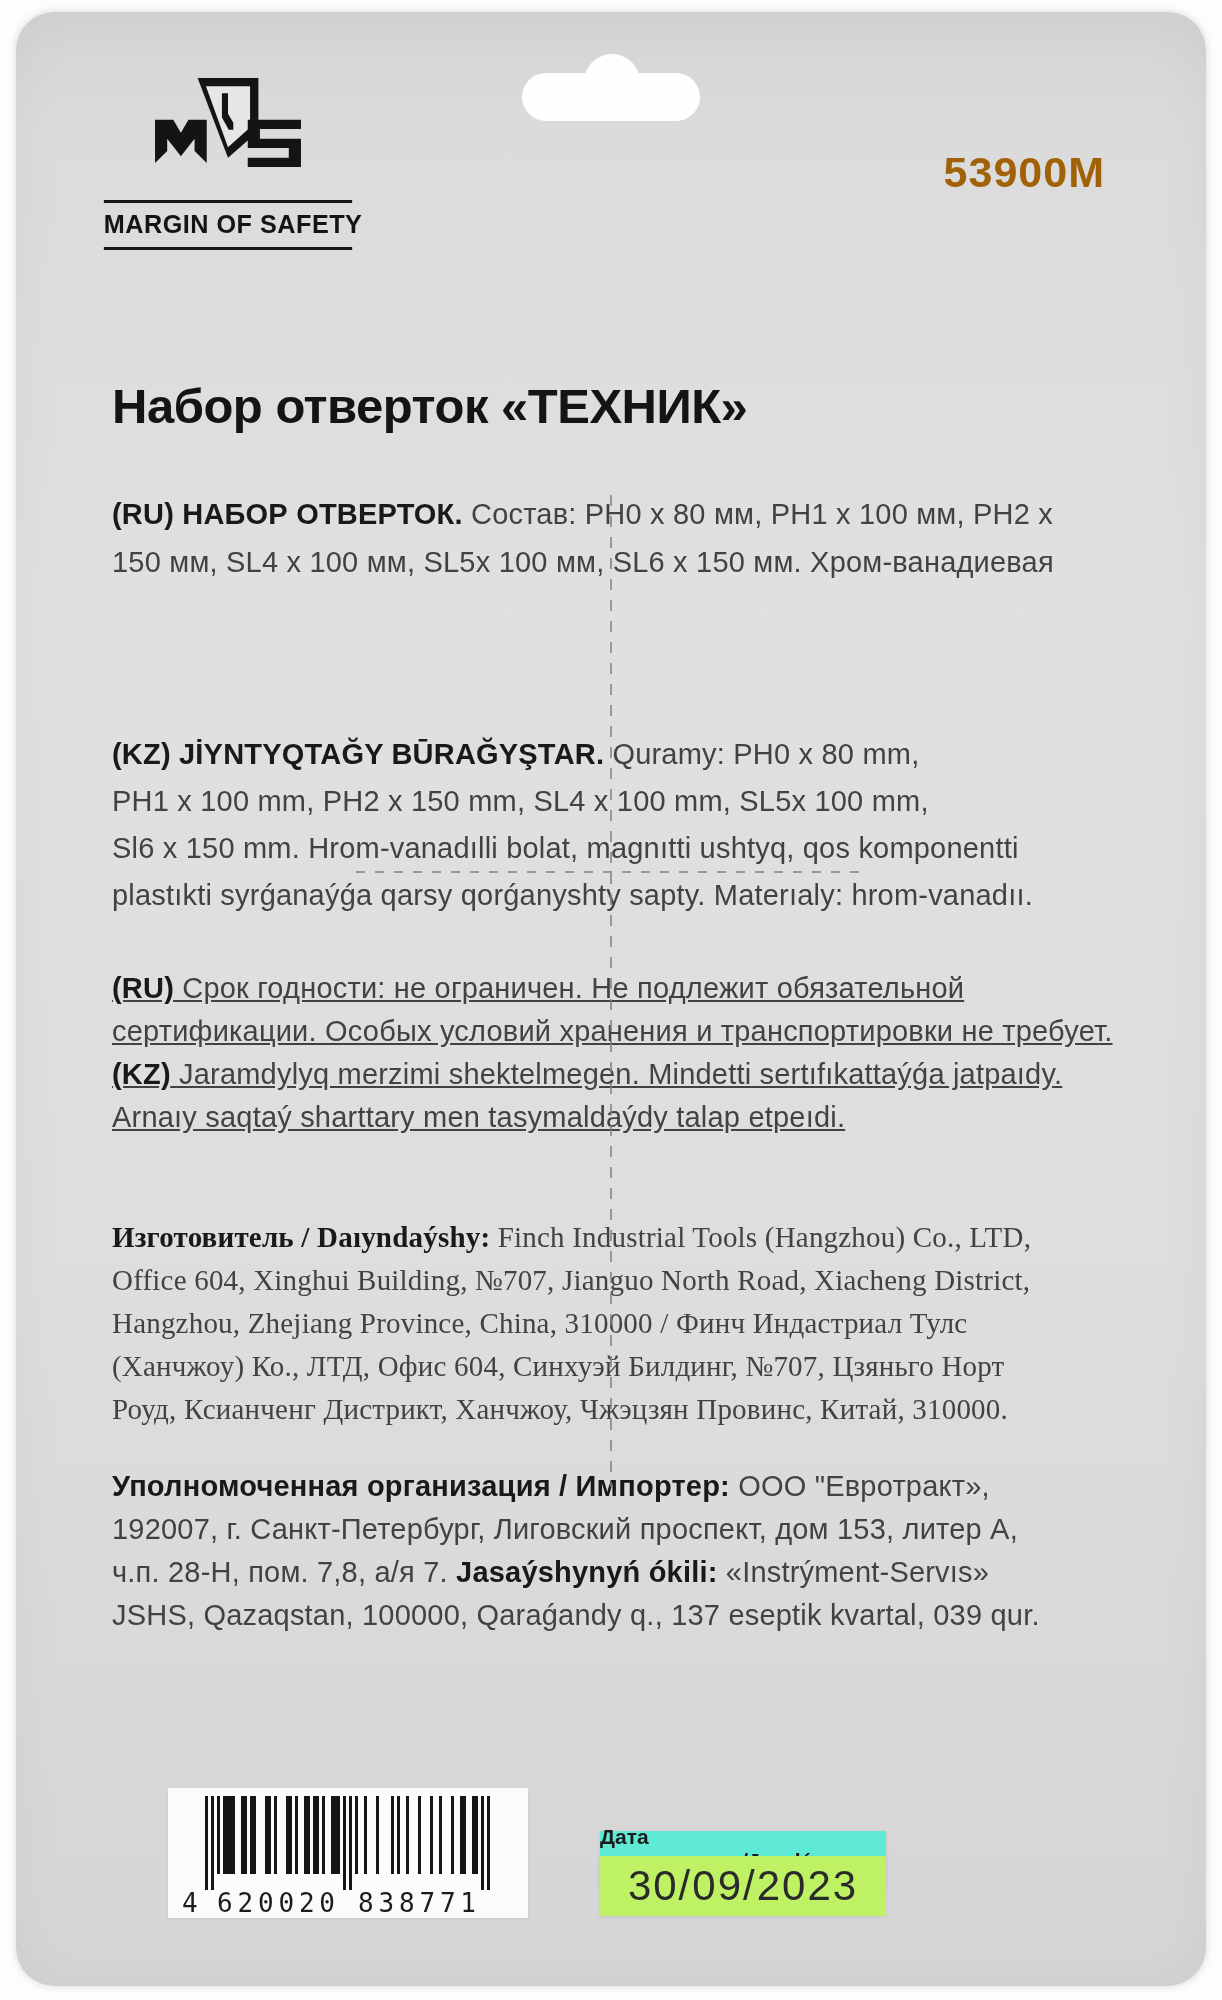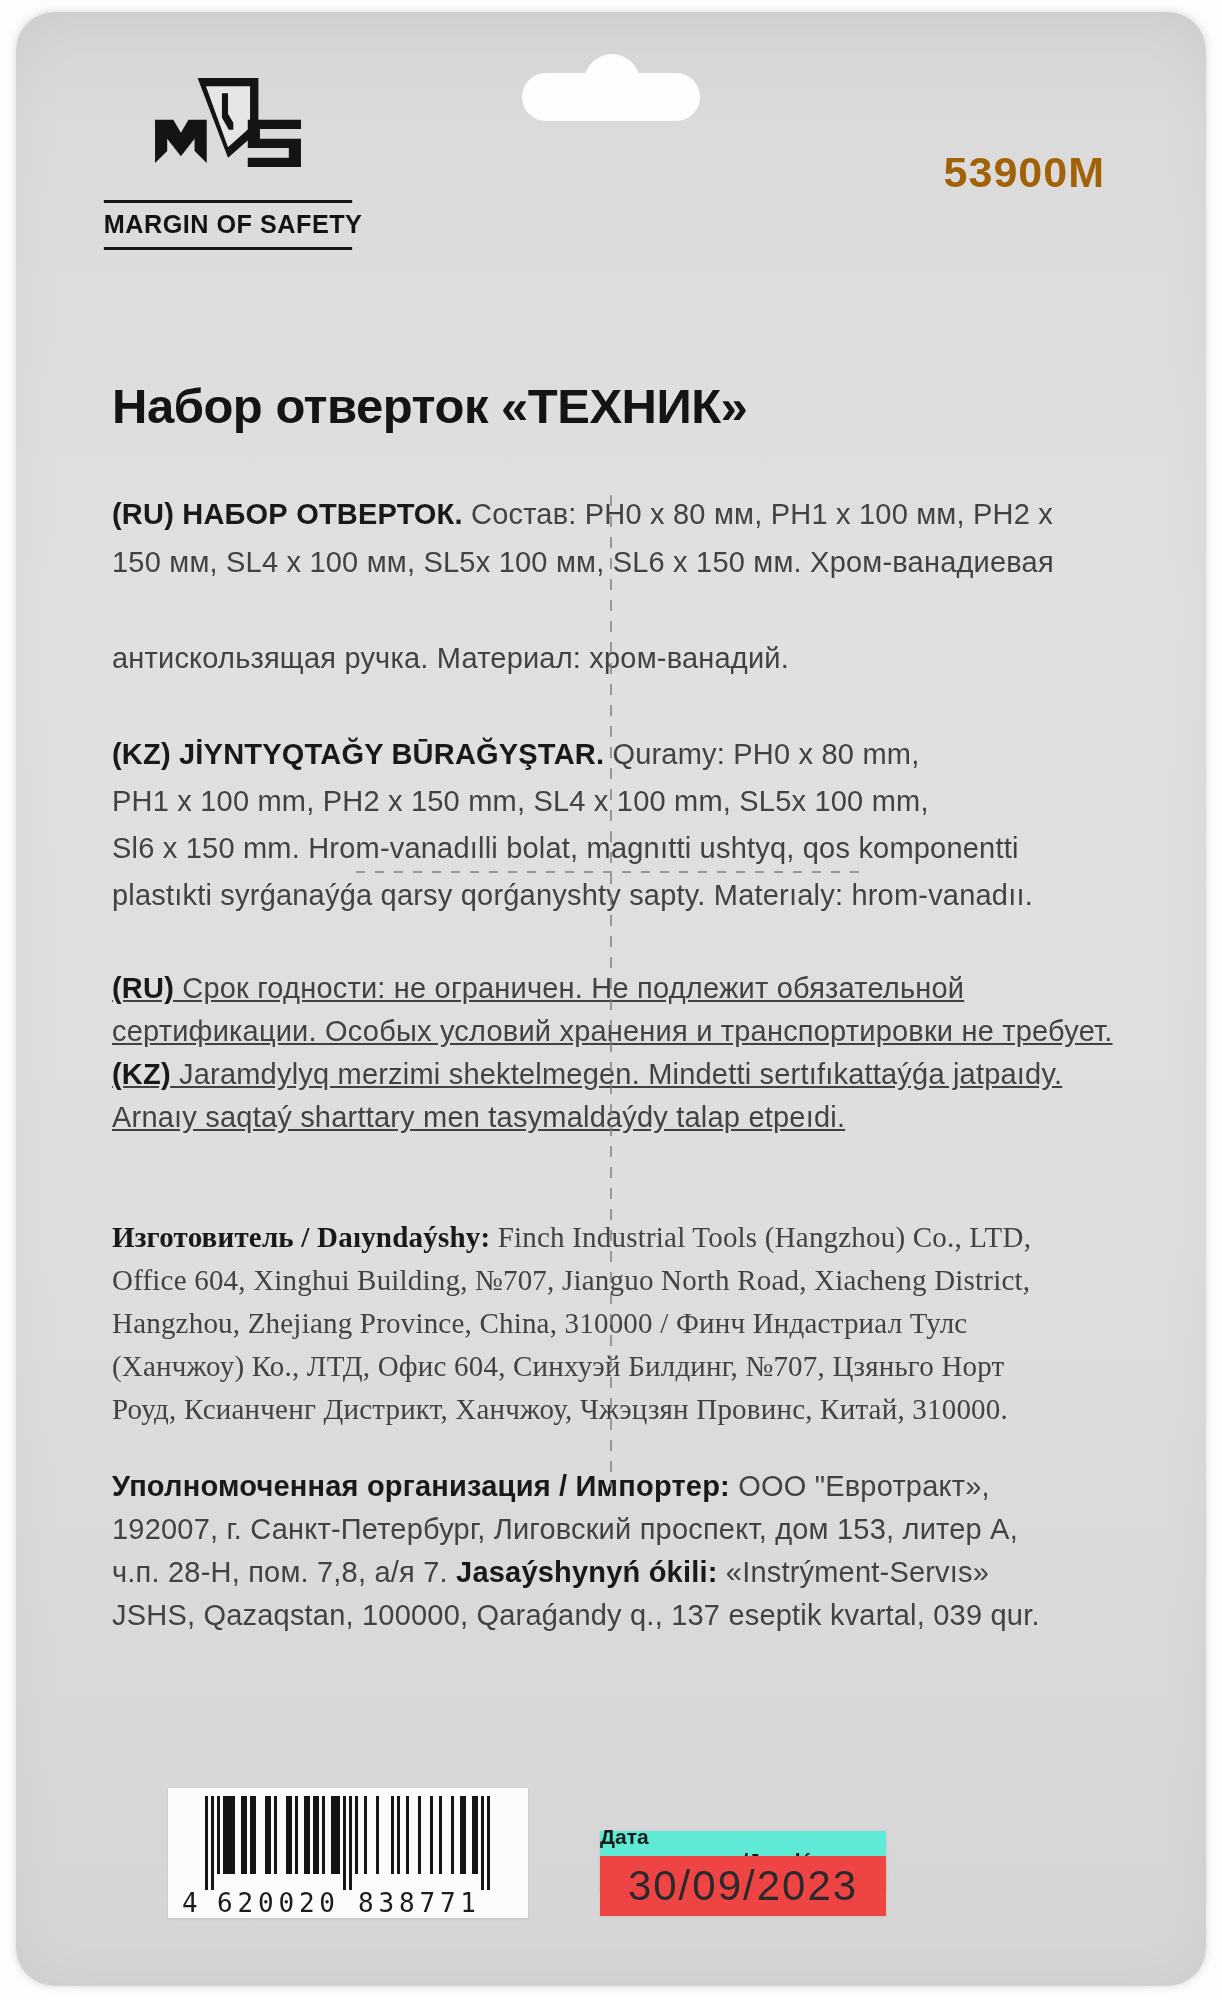--- a/index.html
+++ b/index.html
@@ -38,21 +38,21 @@
   .hline{position:absolute;left:356px;top:871px;width:512px;height:2px;opacity:.75;
          background:repeating-linear-gradient(90deg,#7f7f7f 0 9px,transparent 9px 19px);}
   
   .barcode-box{position:absolute;left:168px;top:1788px;width:360px;height:130px;
                background:#fbfbfb;box-shadow:0 1px 3px rgba(0,0,0,.08);}
   .bcd{font-family:"DejaVu Sans Mono",monospace;font-size:26px;fill:#1c1c1c;}
   .date-label{position:absolute;left:600px;top:1790px;width:286px;height:60px;
               background:#5eead4;display:flex;align-items:center;justify-content:center;
               font-size:21px;font-weight:700;color:#1b1b1b;box-shadow:0 1px 3px rgba(0,0,0,.08);margin-top:41px;}
   .date-value{position:absolute;left:600px;top:1856px;width:286px;height:60px;
-              background:#ef4444;display:flex;align-items:center;justify-content:center;
+              background:#bef264;display:flex;align-items:center;justify-content:center;
               font-size:42px;font-weight:400;letter-spacing:2px;color:#2a2a2a;
               box-shadow:0 1px 3px rgba(0,0,0,.08);}
 </style>
 </head>
 <body>
 
 <div class="page">
   <div class="card"></div>
 
   <div class="hang-bump"></div>
@@ -69,21 +69,21 @@
 
       <path d="M126,55 L196,55 L196,67 L142,67 L142,80 L196,80 L196,117 L126,117 L126,105 L180,105 L180,92 L126,92 Z" fill="#141414"></path>
     </svg>
     <div class="brand-name">MARGIN OF SAFETY</div>
   </div>
 
   <div class="article">53900M</div>
 
   <div class="title">Набор отверток «ТЕХНИК»</div>
 
-  <div class="para p-ru"><span class="seg-b">(RU) НАБОР ОТВЕРТОК.</span><span> Состав: PH0 x 80 мм, PH1 x 100 мм, PH2 x</span><br><span>150 мм, SL4 x 100 мм, SL5x 100 мм, SL6 x 150 мм. Хром-ванадиевая</span><br><br><span>антискользящая ручка. Материал: хром-ванадий.</span></div>
+  <div class="para p-ru"><span class="seg-b">(RU) НАБОР ОТВЕРТОК.</span><span> Состав: PH0 x 80 мм, PH1 x 100 мм, PH2 x</span><br><span>150 мм, SL4 x 100 мм, SL5x 100 мм, SL6 x 150 мм. Хром-ванадиевая</span><br><br></div>
   <div class="para p-kz"><span class="seg-b">(KZ) JİYNTYQTAĞY BŪRAĞYŞTAR.</span><span> Quramy: PH0 x 80 mm,</span><br><span>PH1 x 100 mm, PH2 x 150 mm, SL4 x 100 mm, SL5x 100 mm,</span><br><span>Sl6 x 150 mm. Hrom-vanadılli bolat, magnıtti ushtyq, qos komponentti</span><br><span>plastıkti syrǵanaýǵa qarsy qorǵanyshty sapty. Materıaly: hrom-vanadıı.</span></div>
   <div class="para p-cert"><span class="seg-b">(RU)</span><span> Срок годности: не ограничен. Не подлежит обязательной</span><br><span>сертификации. Особых условий хранения и транспортировки не требует.</span><br><span></span><span class="seg-b">(KZ)</span><span> Jaramdylyq merzimi shektelmegen. Mindetti sertıfıkattaýǵa jatpaıdy.</span><br><span>Arnaıy saqtaý sharttary men tasymaldaýdy talap etpeıdi.</span></div>
   <div class="para p-man"><span class="seg-b">Изготовитель / Daıyndaýshy:</span><span> Finch Industrial Tools (Hangzhou) Co., LTD,</span><br><span>Office 604, Xinghui Building, №707, Jianguo North Road, Xiacheng District,</span><br><span>Hangzhou, Zhejiang Province, China, 310000 / Финч Индастриал Тулс</span><br><span>(Ханчжоу) Ко., ЛТД, Офис 604, Синхуэй Билдинг, №707, Цзяньго Норт</span><br><span>Роуд, Ксианченг Дистрикт, Ханчжоу, Чжэцзян Провинс, Китай, 310000.</span></div>
   <div class="para p-imp"><span class="seg-b">Уполномоченная организация / Импортер:</span><span> ООО "Евротракт»,</span><br><span>192007, г. Санкт-Петербург, Лиговский проспект, дом 153, литер А,</span><br><span>ч.п. 28-Н, пом. 7,8, а/я 7. </span><span class="seg-b">Jasaýshynyń ókili:</span><span> «Instrýment-Servıs»</span><br><span>JSHS, Qazaqstan, 100000, Qaraǵandy q., 137 eseptik kvartal, 039 qur.</span></div>
 
   <div class="vline"></div>
   <div class="hline"></div>
 
   <div class="barcode-box">
     <svg id="barcode-svg" width="360" height="130" viewBox="0 0 360 130">

